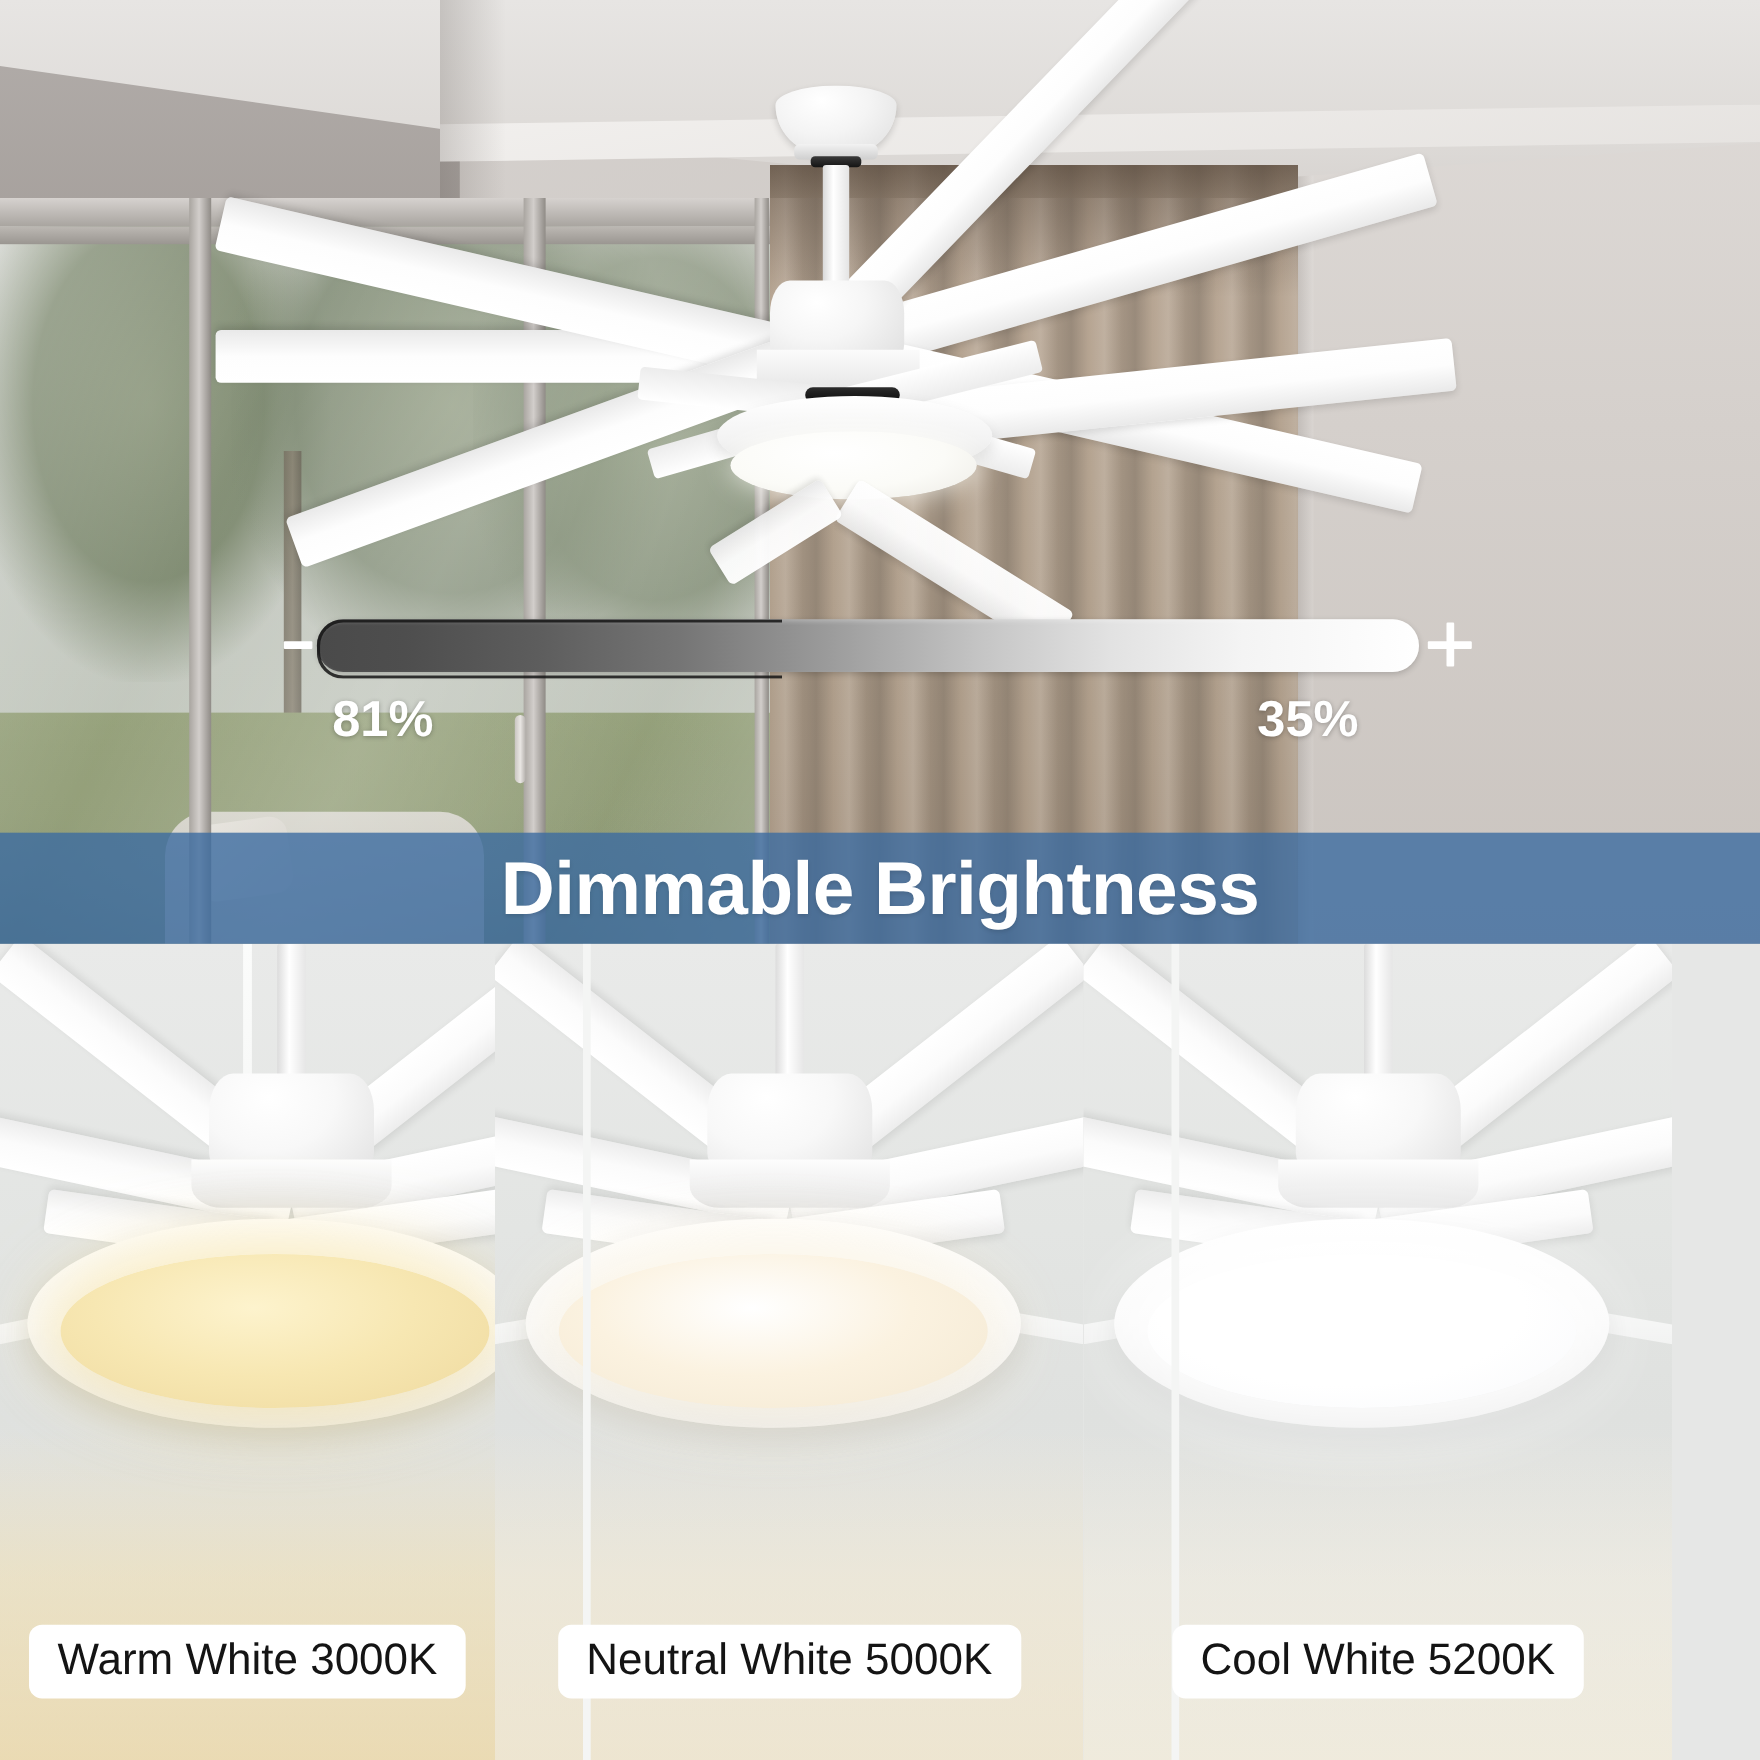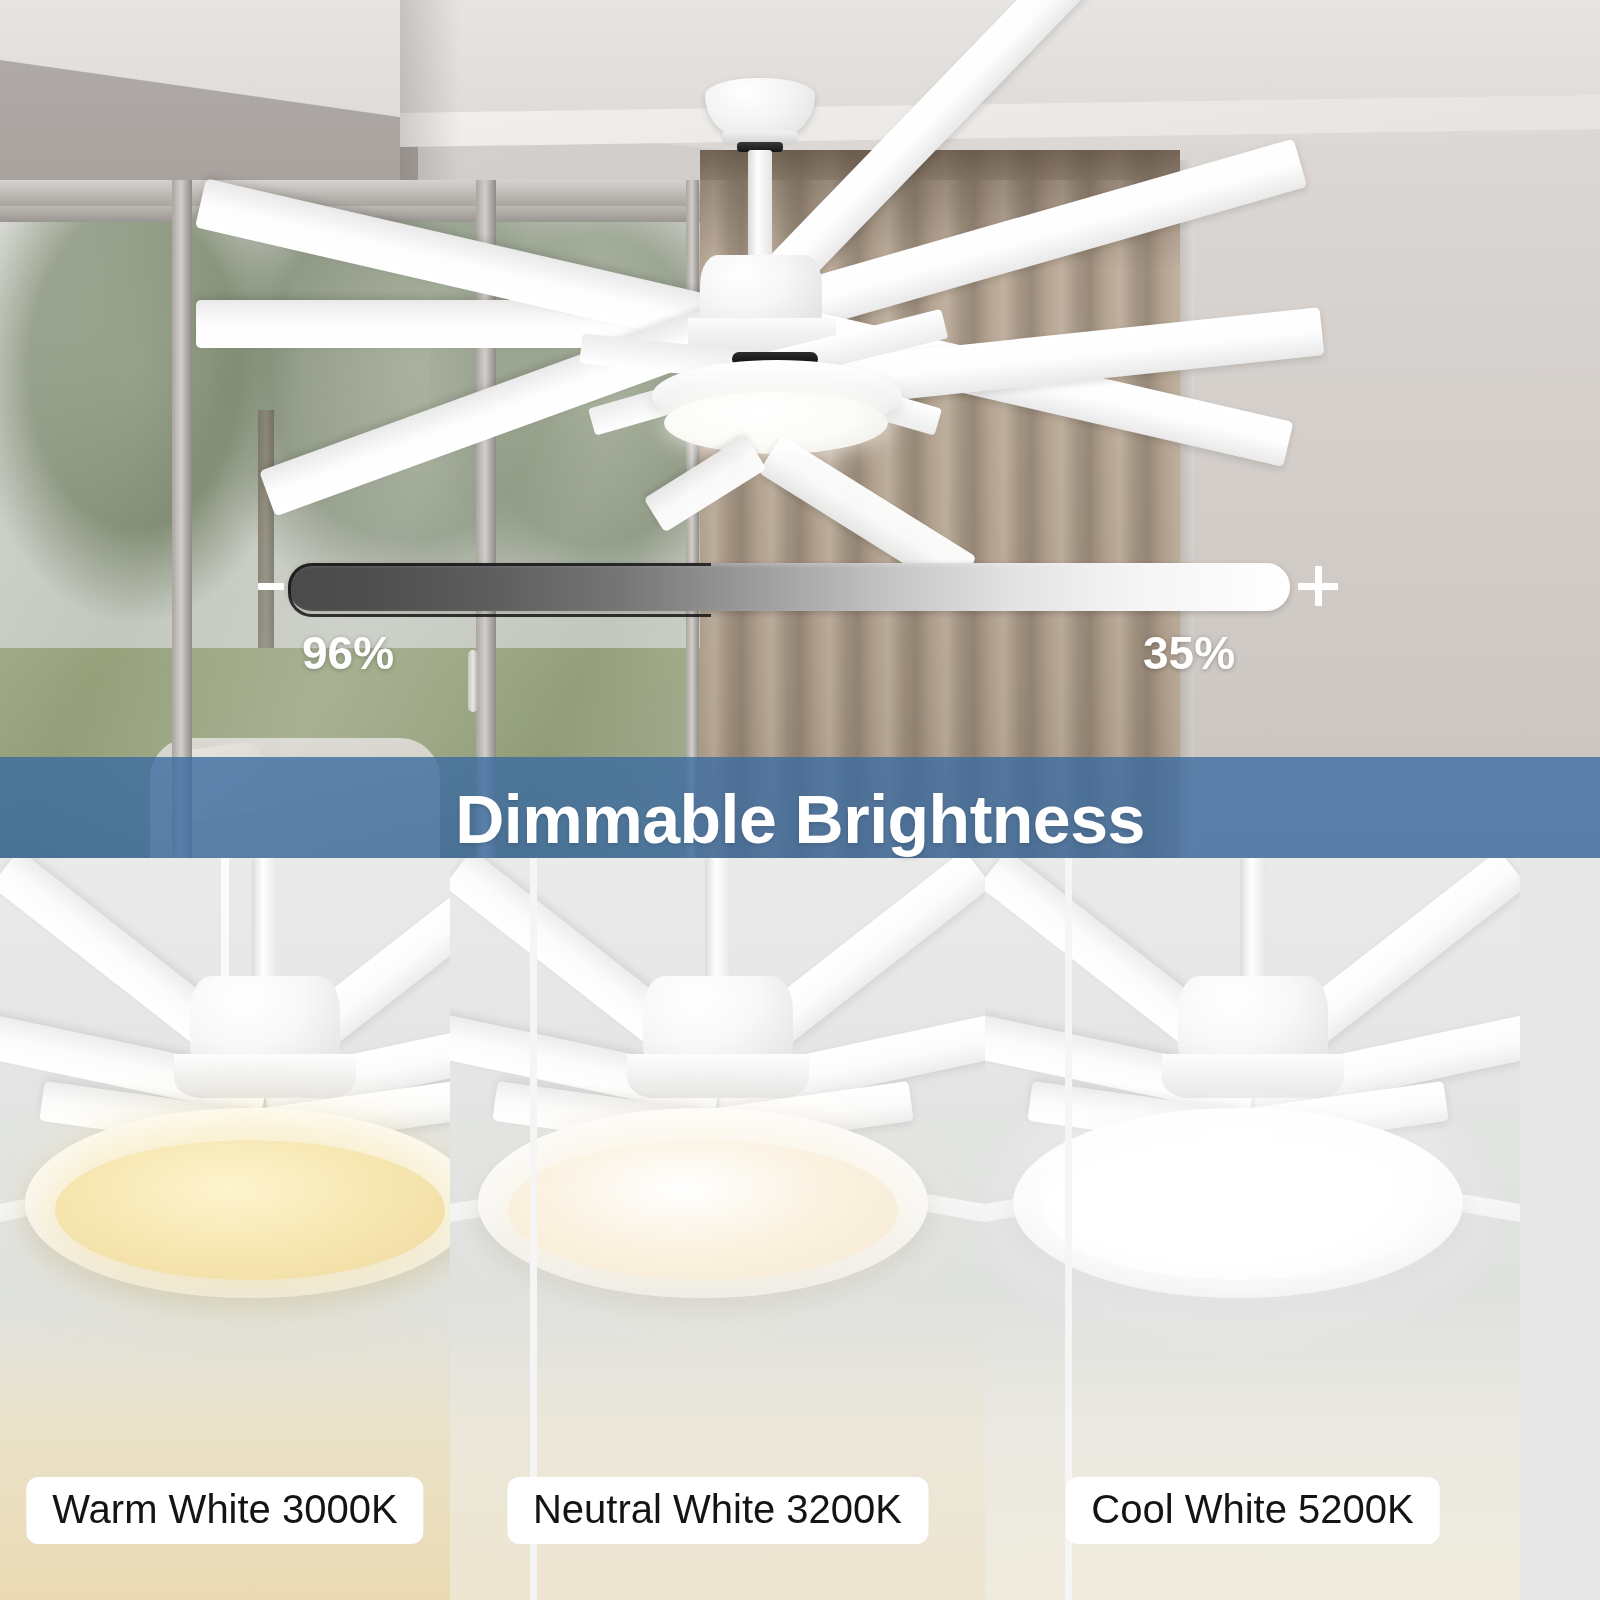--- a/index.html
+++ b/index.html
@@ -237,21 +237,21 @@
     letter-spacing: 0px;
     text-shadow: 0 1px 5px rgba(0,0,0,0.28);
   }
   .pct.left { left: 302px; }
   .pct.right { left: 1143px; }
 
   
   #banner {
     position: absolute; left: 0; top: 757px; width: 1600px; height: 101px;
     background: rgba(60,108,160,0.80);
-    display: flex; align-items: flex-end; justify-content: center;
+    display: flex; align-items: center; justify-content: center;
     z-index: 20;
   }
   #banner-title {
     color: #ffffff; font-size: 68px; font-weight: 700;
     letter-spacing: -0.5px; white-space: nowrap;
     text-shadow: 0 2px 4px rgba(0,0,0,0.12);
   }
 
   
   #bottom {
@@ -396,21 +396,21 @@
       <div class="blade" style="left:756px; top:432px; width:120px; height:40px; transform: rotate(148deg); opacity:.96;"></div>
     </div>
 
     <div id="slider-group">
       <div class="slider-minus"></div>
       <div class="slider-track"></div>
       <div class="slider-plus">
         <i class="h"></i>
           <i class="v"></i>
       </div>
-      <div class="pct left">96%</div>
+      <div class="pct left">81%</div>
       <div class="pct right">35%</div>
     </div>
   </div>
 
   <div id="banner">
     <div id="banner-title">Dimmable Brightness</div>
   </div>
 
   <div id="bottom">
 
@@ -456,21 +456,21 @@
       <div class="p-motor-lip" style="left:177px; top:196px;"></div>
 
       <div class="p-blade" style="left:253px; top:252px; width:210px; height:40px; transform: rotate(-8deg);"></div>
       <div class="p-blade" style="left:253px; top:252px; width:210px; height:40px; transform: rotate(188deg);"></div>
 
       <div class="p-disc" style="left:28px; top:250px;"></div>
       <div class="p-lens" style="left:58px; top:282px; width:390px; height:140px;
            background: radial-gradient(ellipse at 45% 35%, #ffffff 0%, #fbf2e0 48%, #f3e8d2 100%);
            box-shadow: 0 0 60px 18px rgba(250,240,216,0.60);"></div>
 
-      <div class="panel-label">Neutral White 3200K</div>
+      <div class="panel-label">Neutral White 5000K</div>
     </div>
 
     <div class="panel p3">
       <div class="panel-bg"></div>
       <div class="panel-wallline"></div>
       <div class="panel-corner"></div>
       <div class="panel-floorglow"></div>
 
       <div class="p-blade" style="left:268px; top:190px; width:330px; height:46px; transform: rotate(-38deg);"></div>
       <div class="p-blade" style="left:268px; top:190px; width:330px; height:46px; transform: rotate(218deg);"></div>

